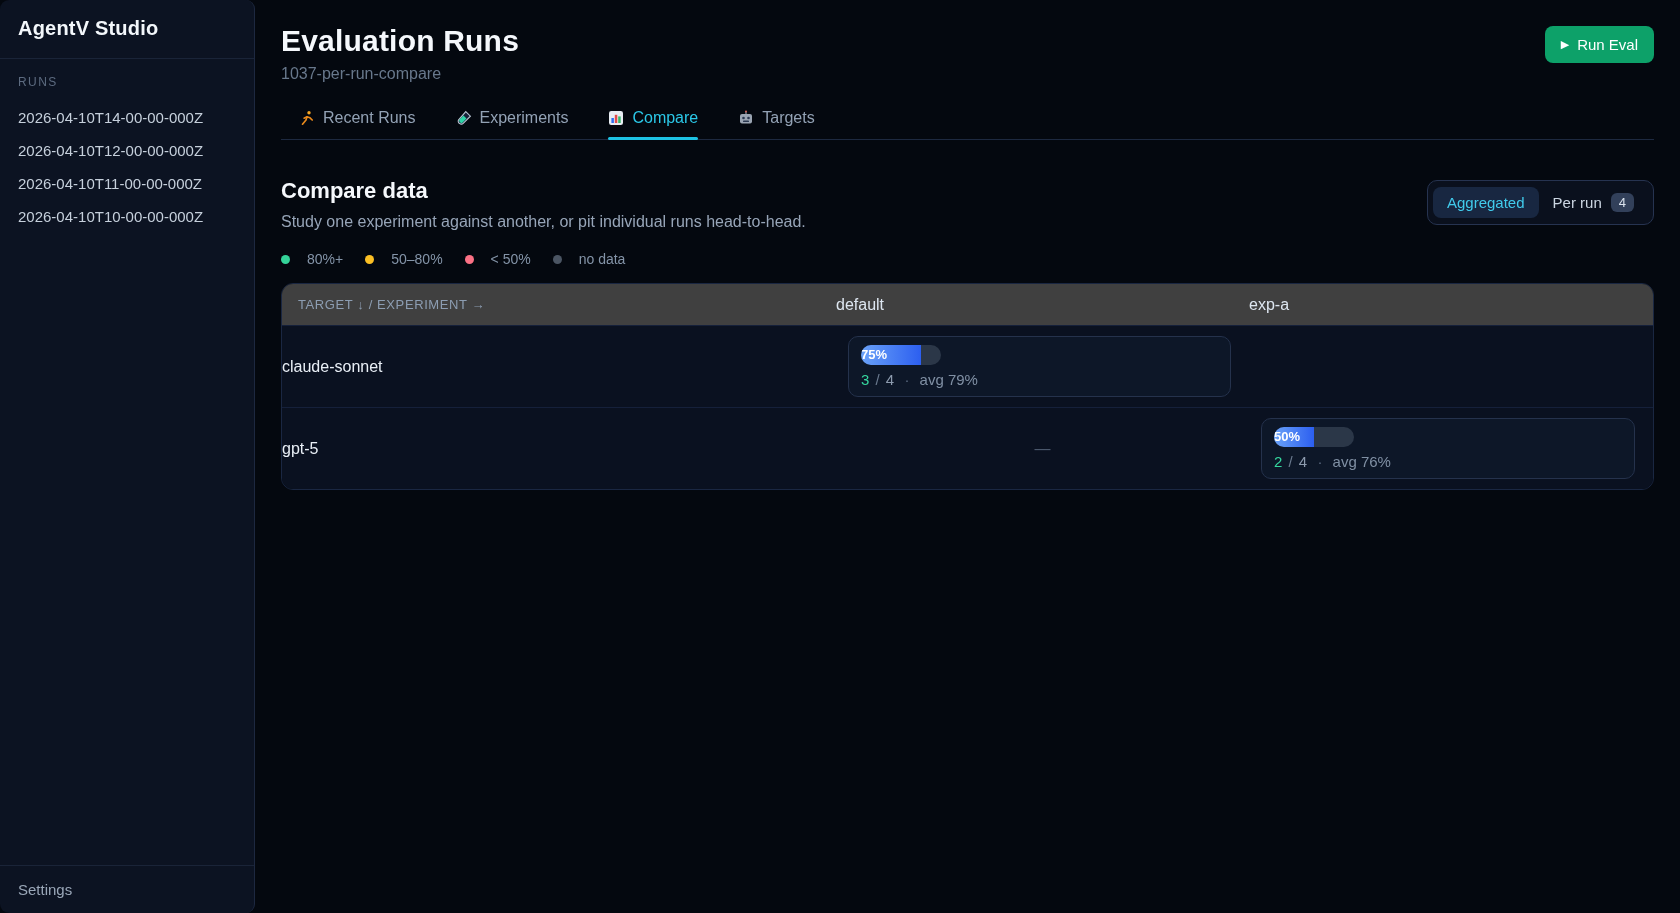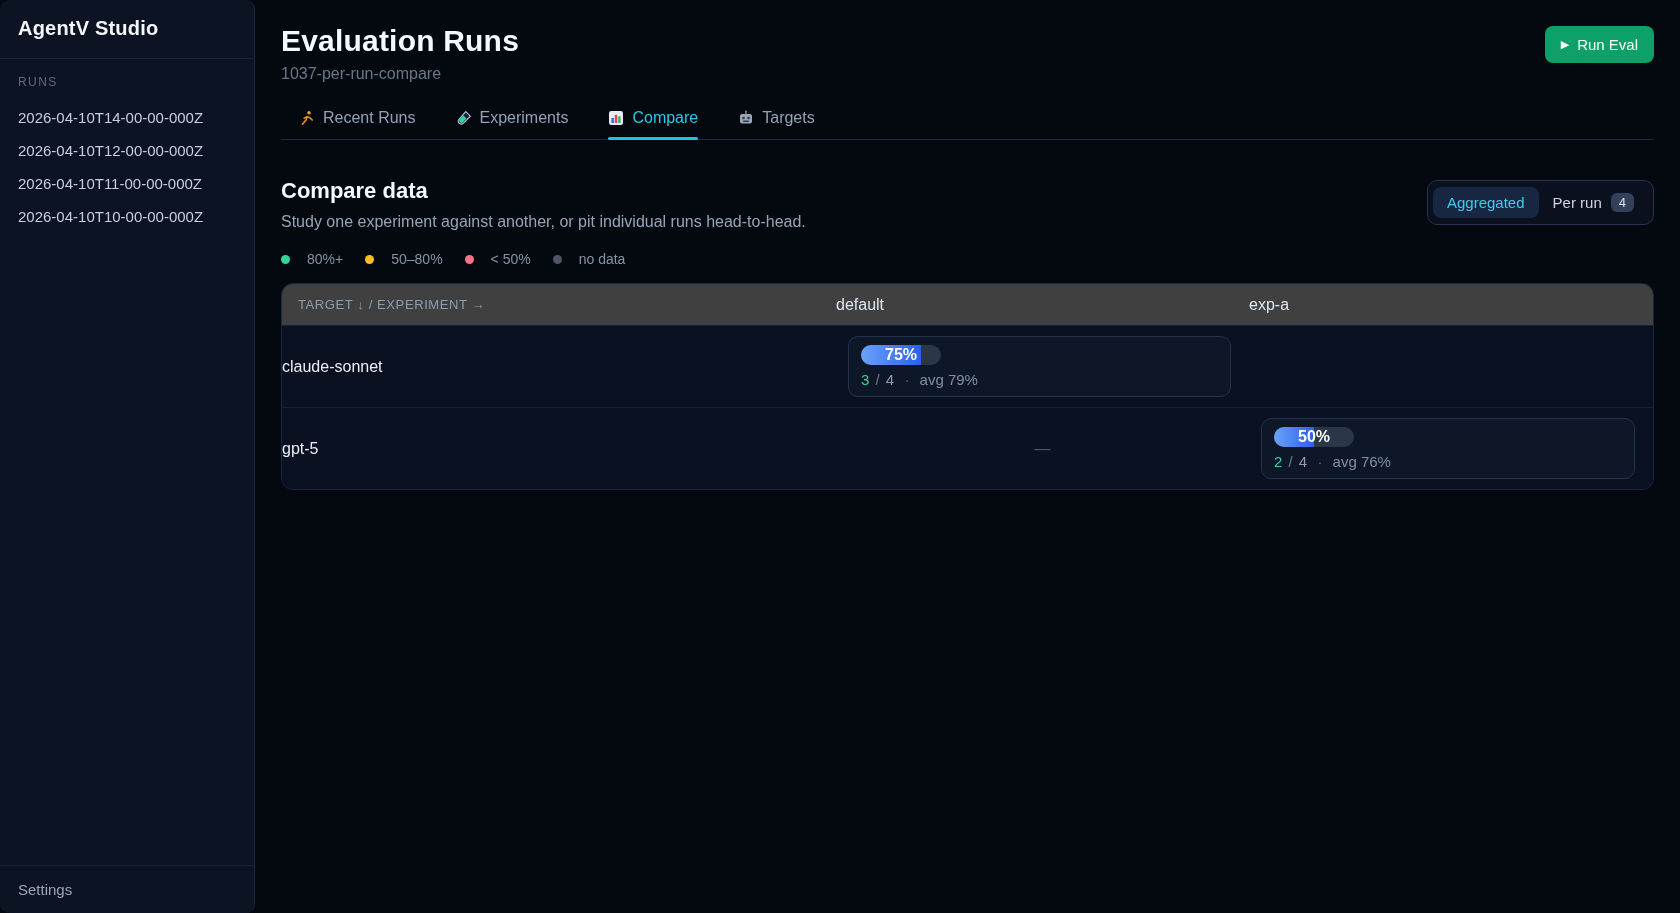--- a/index.html
+++ b/index.html
@@ -86,21 +86,21 @@
     display: grid; grid-template-columns: 554px 413px 1fr;
     align-items: center; background: #0a1120; border-top: 1px solid #15203a; min-height: 79px;
   }
   .t-target { padding-left: 0; font-size: 16px; color: #e9eff6; }
   .cell-card {
     margin: 10px 18px 10px 12px; background: #0d1728; border: 1px solid #25324c;
     border-radius: 10px; padding: 8px 12px; cursor: pointer;
   }
   .pill { position: relative; width: 80px; height: 20px; border-radius: 999px; background: #2b3748; overflow: hidden; }
   .pill-fill { position: absolute; left: 0; top: 0; bottom: 0; background: linear-gradient(90deg, #6aa2f8, #2c5ff0); }
-  .pill-label { position: absolute; left: 0; right: 0; top: 0; bottom: 0; text-align: center; line-height: 20px; font-size: 16px; font-weight: 700; color: #fff; }
+  .pill-label { position: absolute; left: 0; right: 0; top: 0; bottom: 0; line-height: 20px; font-size: 13px; font-weight: 700; color: #fff; }
   .cell-sub { margin-top: 6px; font-size: 15px; }
   .c-pass { color: #35d69e; }
   .c-sep { color: #6b7a8f; margin: 0 2px; }
   .c-total { color: #8violet0; }
   .c-total { color: #8d9bae; }
   .c-dot { margin: 0 6px; color: #5b6a80; }
   .c-avg { color: #8090a4; }
   .cell-empty { text-align: center; color: #4d5a6e; font-size: 16px; }
 </style>
 </head>

